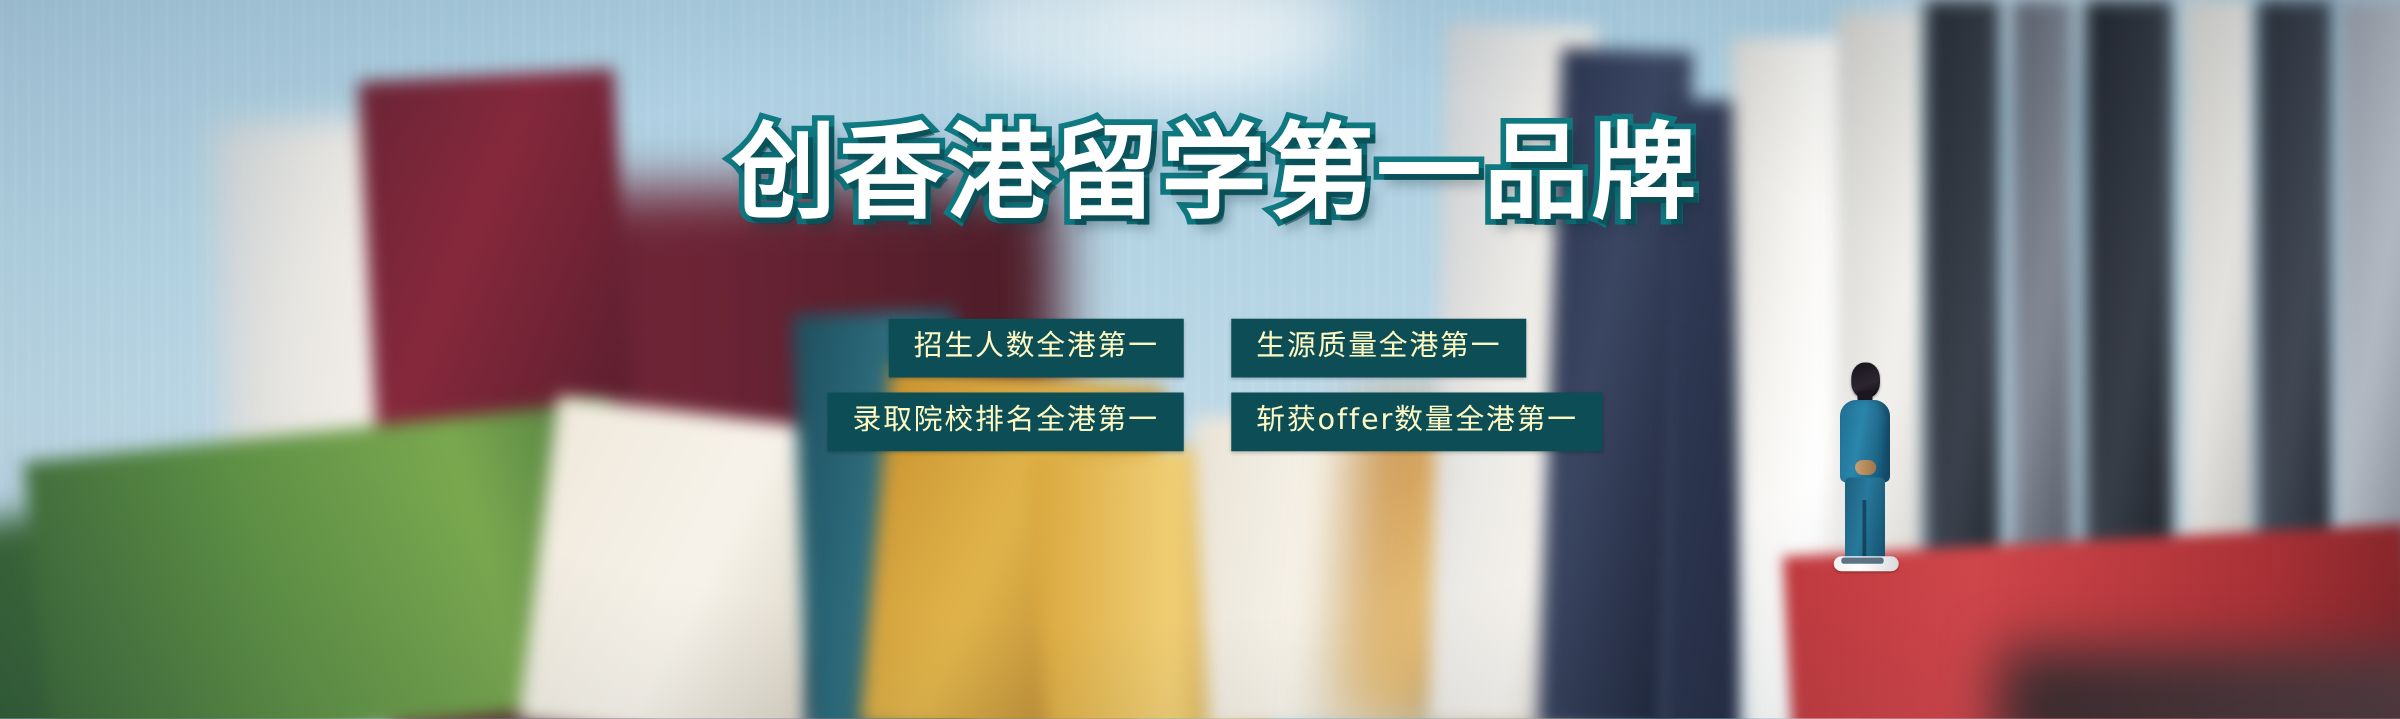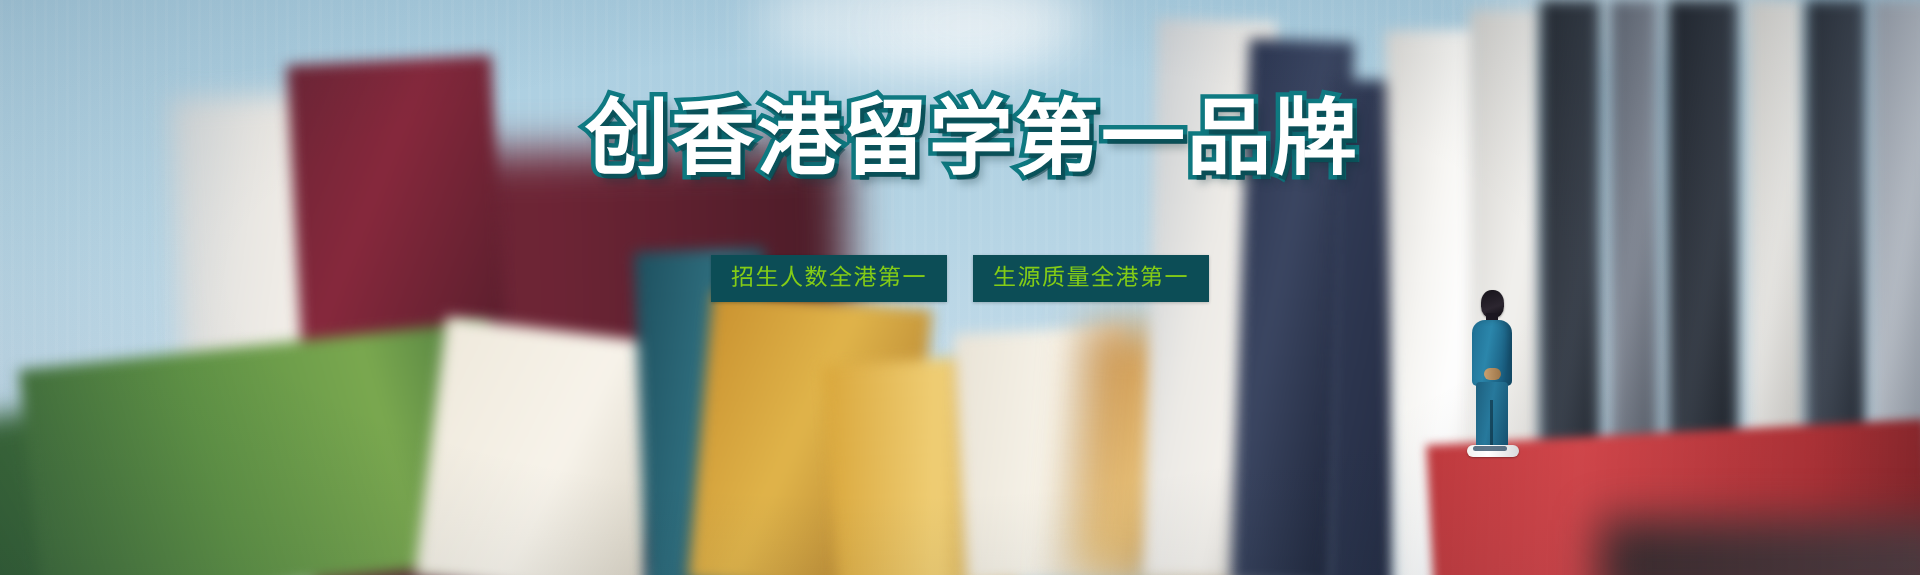--- a/index.html
+++ b/index.html
@@ -161,31 +161,31 @@
     align-items:center;
     gap:12px;
   }
   .tag-row{
     display:flex;
     align-items:center;
     gap:26px;
   }
   .tag{
     background:#0c4d56;
-    color:#84cc16;
+    color:#fef9c3;
     font-size:23px;
     line-height:1;
     letter-spacing:1.5px;
     padding:11px 20px 13px 20px;
     white-space:nowrap;
     box-shadow:0 1px 3px rgba(0,0,0,.22);
     font-family:"DejaVu Sans","Liberation Sans",sans-serif;
   }
   .tag.left{text-align:right;}
-  .tag.right{text-align:left;}
+  .tag.right{text-align:left;margin-left:12px;}
 
   
   .tag-row .col-left{display:flex;justify-content:flex-end;width:285px;}
   .tag-row .col-right{display:flex;justify-content:flex-start;width:285px;}
 
   
   .figurine{
     position:absolute;
     left:1459px;top:290px;
     width:66px;height:168px;
@@ -286,20 +286,28 @@
       <div class="tag-row">
         <div class="col-left">
           <div class="tag left">招生人数全港第一</div>
         </div>
         <div class="col-right">
           <div class="tag right">生源质量全港第一</div>
         </div>
       </div>
 
 
+      <div class="tag-row">
+        <div class="col-left">
+          <div class="tag left">录取院校排名全港第一</div>
+        </div>
+        <div class="col-right">
+          <div class="tag right">斩获offer数量全港第一</div>
+        </div>
+      </div>
 
     </div>
 
     <div class="figurine fig-blur">
       <div class="fig-head"></div>
       <div class="fig-neck"></div>
       <div class="fig-torso"></div>
       <div class="fig-hands"></div>
       <div class="fig-legs"></div>
       <div class="fig-legsplit"></div>

